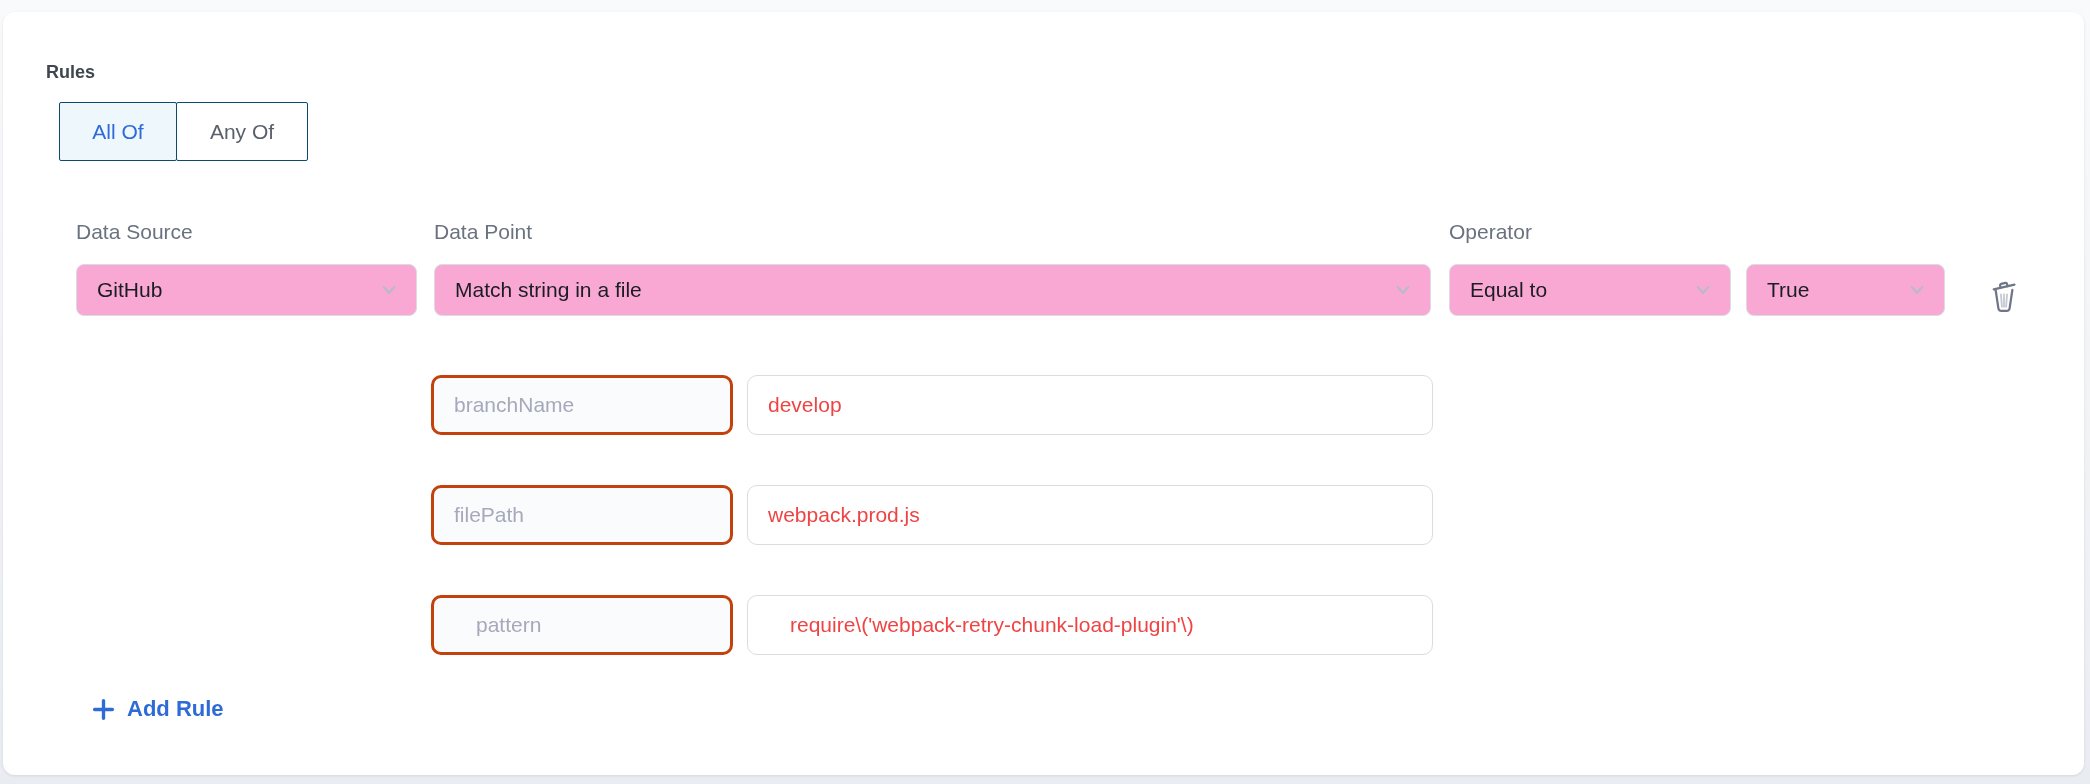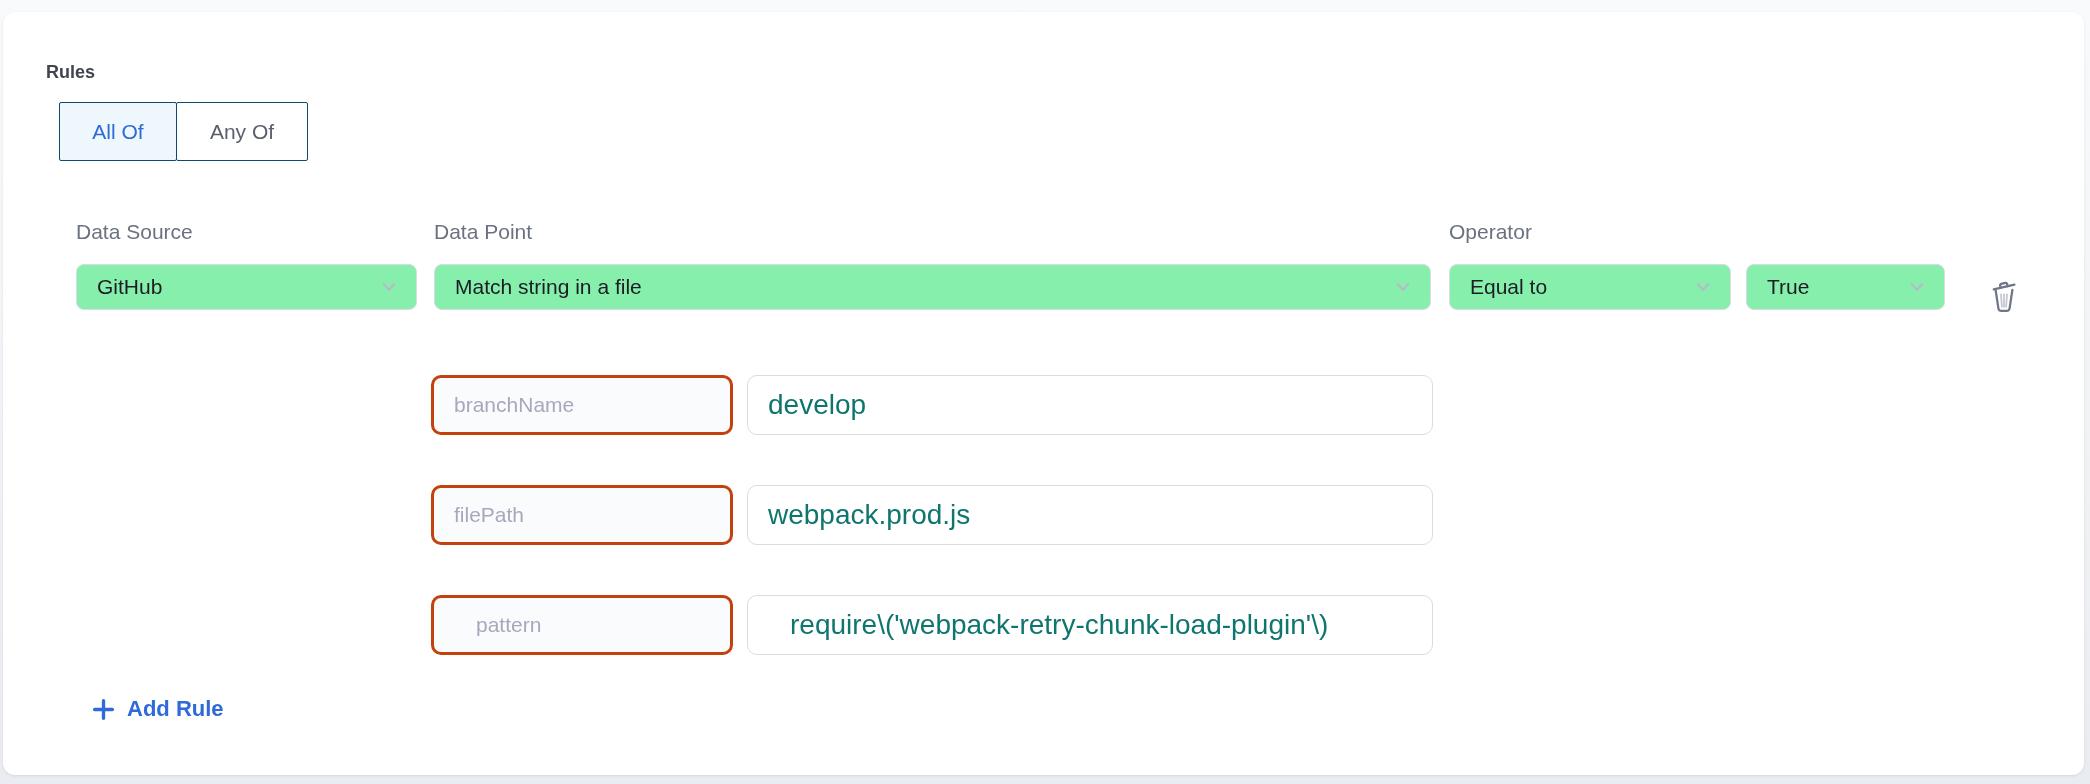--- a/index.html
+++ b/index.html
@@ -69,24 +69,24 @@
     color: #6a7280;
   }
   .lbl-data-source { left: 73px; }
   .lbl-data-point  { left: 431px; }
   .lbl-operator    { left: 1446px; }
 
   
   .select-box {
     position: absolute;
     top: 252px;
-    height: 46px;
+    height: 52px;
     border: 1px solid #d9dce3;
     border-radius: 8px;
-    background: #86efac;
+    background: #f9a8d4;
     display: flex;
     align-items: center;
     padding: 0 18px 0 20px;
     cursor: pointer;
   }
   .select-box .sel-value {
     font-size: 21px;
     color: #1a1d23;
     flex: 1;
     white-space: nowrap;
@@ -137,23 +137,23 @@
     outline: none;
   }
   .param-value {
     position: absolute;
     left: 744px;
     width: 686px;
     height: 60px;
     border: 1px solid #d9dce3;
     border-radius: 10px;
     background: #ffffff;
-    color: #0f766e;
-    font-family: "Liberation Sans", sans-serif;
-    font-size: 28px;
+    color: #ef4444;
+    font-family: "Liberation Sans", sans-serif;
+    font-size: 21px;
     padding: 0 20px;
     outline: none;
   }
   .row-1 { top: 363px; }
   .row-2 { top: 473px; }
   .row-3 { top: 583px; padding-left: 42px; }
 
   .add-rule {
     position: absolute;
     left: 88px;

